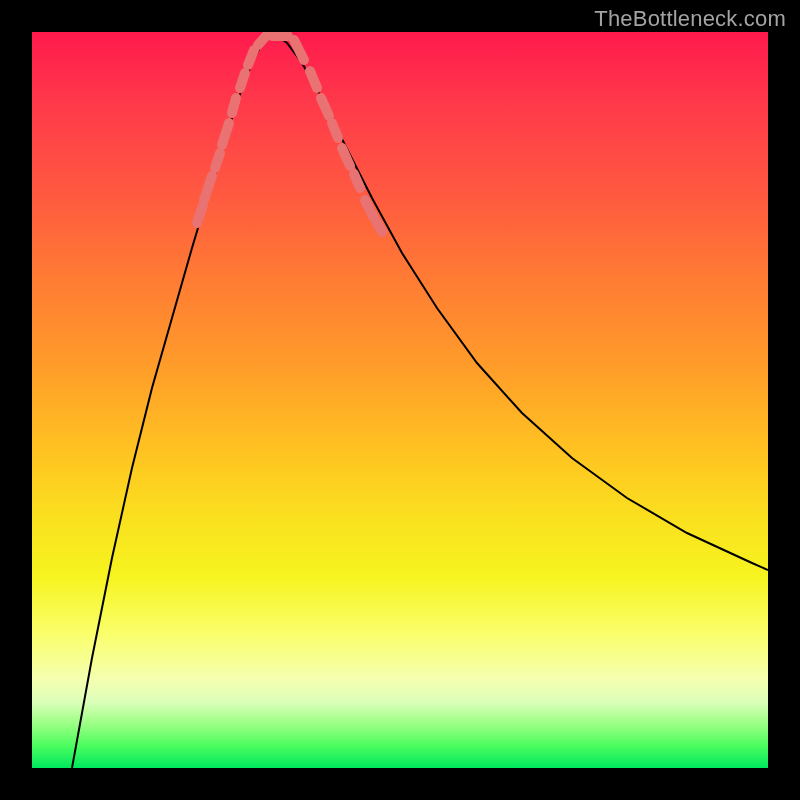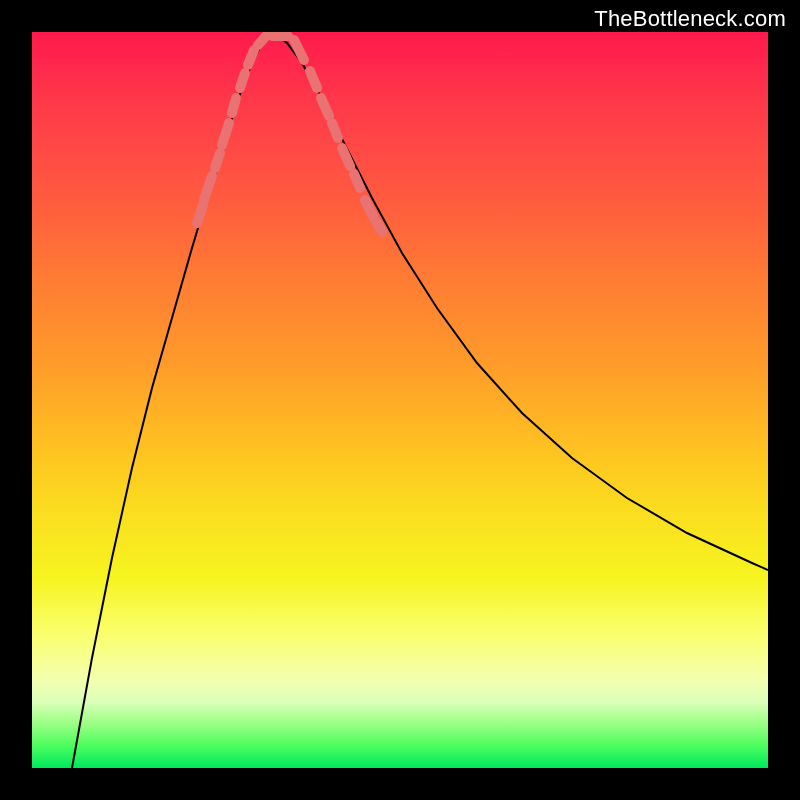--- a/index.html
+++ b/index.html
@@ -55,21 +55,21 @@
   }
   .dash-seg {
     stroke: #e97272;
     stroke-width: 10;
     stroke-linecap: round;
   }
   .watermark {
     position: absolute;
     top: 6px;
     right: 14px;
-    color: #ffffff;
+    color: #a3a3a3;
     font-size: 22px;
     font-weight: 500;
     letter-spacing: 0.2px;
     user-select: none;
   }
 </style>
 </head>
 <body>
 
 <div class="frame">

